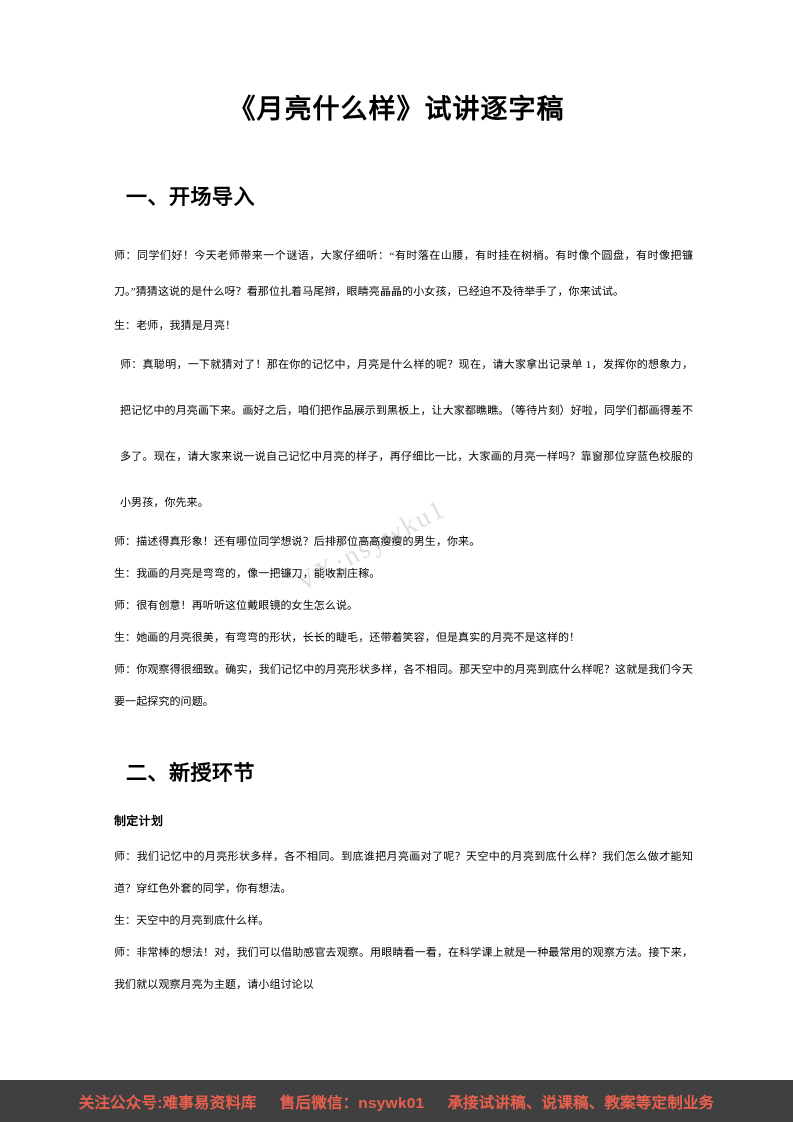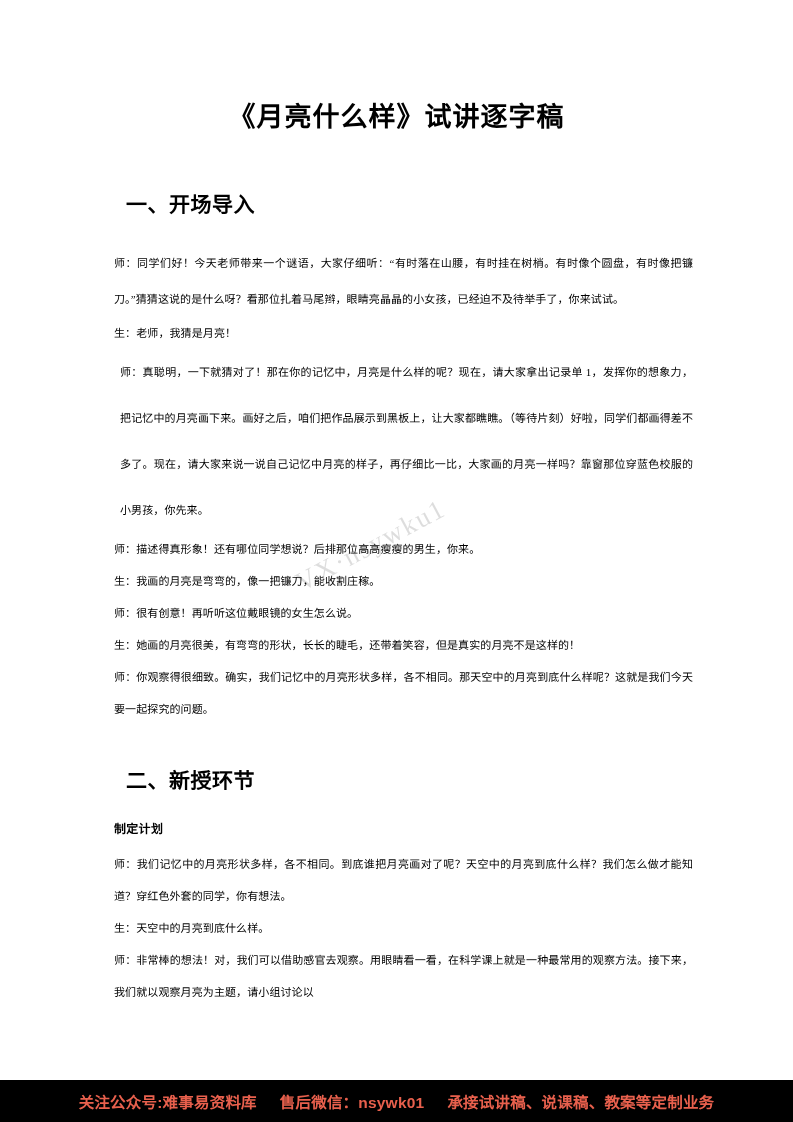--- a/index.html
+++ b/index.html
@@ -39,21 +39,21 @@
     font-weight: 400;
   }
   .wm-a { left: 288px; top: 530px; }
   .content {
     position: relative;
     z-index: 2;
     padding: 0 100px 0 114px;
     box-sizing: border-box;
   }
   .doc-title {
-    margin: 12px;
+    margin: 4px;
     padding-top: 88px;
     font-size: 27px;
     font-weight: bold;
     text-align: center;
     letter-spacing: 1px;
     font-family: "Liberation Serif", "DejaVu Serif", serif;
     line-height: 1.3;
     padding-right: 14px;
   }
   .h-section {
@@ -100,21 +100,21 @@
   .footer-bar {
     position: absolute;
     left: 0;
     right: 0;
     bottom: 0;
     height: 42px;
     display: flex;
     align-items: center;
     justify-content: center;
     z-index: 5;
-    background: #000000;
+    background: #404040;
   }
   .footer-text {
     font-family: "Liberation Sans", "DejaVu Sans", sans-serif;
     font-weight: bold;
     font-size: 15.5px;
     color: #e8604d;
     letter-spacing: 0.2px;
     white-space: nowrap;
   }
   .footer-seg { display: inline; }

